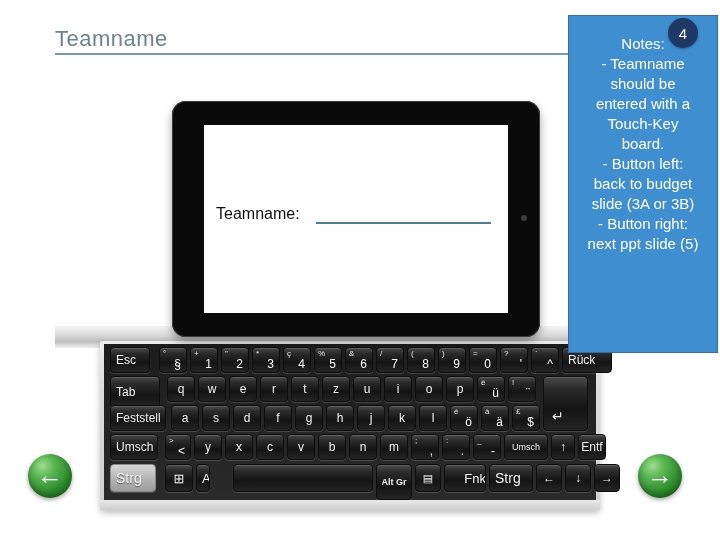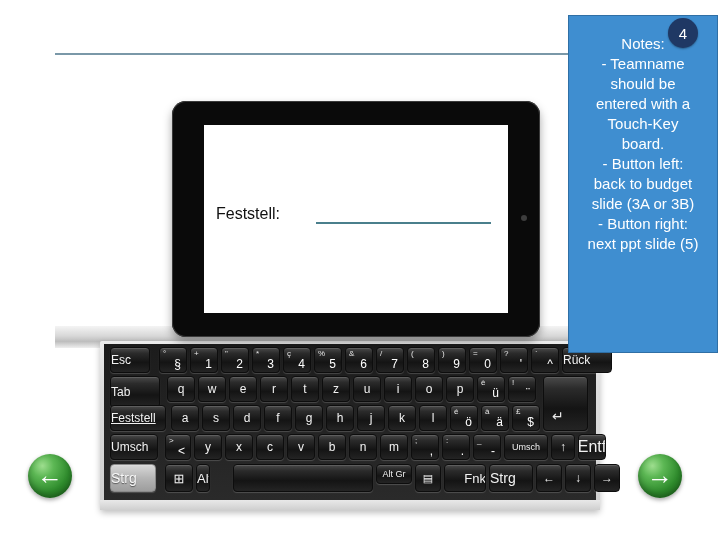--- a/index.html
+++ b/index.html
@@ -106,21 +106,21 @@
     box-shadow:0 1px 1px rgba(255,255,255,.18), inset 0 1px 0 rgba(255,255,255,.12);
     overflow:hidden;
     user-select:none;
   }
   .key.light{
     background:linear-gradient(180deg,#d8d8d8 0%,#b5b5b5 50%,#9d9d9d 100%);
     color:#f8f8f8;
     text-shadow:0 1px 1px rgba(0,0,0,.5);
     border:1px solid #8a8a8a;
   }
-  .key.lbl-left{justify-content:flex-start;}
+  .key.lbl-left{justify-content:flex-start;padding-left:5px;}
   .key .main{font-size:12px;}
   .key .dual{
     position:relative;width:100%;height:100%;
   }
   .key .dual .top{
     position:absolute;left:3px;top:1px;font-size:8px;color:#e6e6e6;line-height:9px;
   }
   .key .dual .bot{
     position:absolute;right:5px;bottom:1px;font-size:12px;color:#ffffff;line-height:13px;
   }
@@ -138,30 +138,31 @@
   }
   .navbtn .arrow{font-size:26px;color:#ffffff;line-height:1;margin-top:-2px;}
   .navbtn.left{left:28px;top:454px;}
   .navbtn.right{left:638px;top:454px;}
 </style>
 </head>
 <body>
 
 <div id="slide">
 
+  <div class="page-title">Teamname</div>
   <div class="title-rule"></div>
 
   <div class="base-shadow"></div>
   <div class="kb-body"></div>
   <div class="kb-inner"></div>
 
   <div class="tablet"></div>
   <div class="tablet-screen"></div>
   <div class="tablet-cam"></div>
-  <div class="screen-label">Feststell:</div>
+  <div class="screen-label">Teamname:</div>
   <div class="screen-blank"></div>
 
   <div id="keys-layer">
       <div class="key lbl-left" style="left: 110px; top: 347px; width: 40px; height: 26px;">
         <span class="main" style="font-size: 12px;">Esc</span>
       </div>
       <div class="key" style="left: 159px; top: 347px; width: 28px; height: 26px;">
         <span class="dual">
           <span class="top">°</span>
           <span class="bot">§</span>
@@ -280,21 +281,21 @@
           <span class="top">è</span>
           <span class="bot">ü</span>
         </span>
       </div>
       <div class="key" style="left: 508px; top: 376px; width: 28px; height: 26px;">
         <span class="dual">
           <span class="top">!</span>
           <span class="bot">¨</span>
         </span>
       </div>
-      <div class="key lbl-left" style="left: 110px; top: 405px; width: 56px; height: 26px; text-decoration: underline;">
+      <div class="key lbl-left" style="left: 110px; top: 405px; width: 56px; height: 26px;">
         <span class="main" style="font-size: 12px;">Feststell</span>
       </div>
       <div class="key" style="left: 171px; top: 405px; width: 28px; height: 26px;">
         <span class="main">a</span>
       </div>
       <div class="key" style="left: 202px; top: 405px; width: 28px; height: 26px;">
         <span class="main">s</span>
       </div>
       <div class="key" style="left: 233px; top: 405px; width: 28px; height: 26px;">
         <span class="main">d</span>
@@ -386,35 +387,35 @@
           <span class="bot">-</span>
         </span>
       </div>
       <div class="key" style="left: 504px; top: 434px; width: 44px; height: 26px;">
         <span class="main" style="font-size: 9px;">Umsch</span>
       </div>
       <div class="key" style="left: 551px; top: 434px; width: 24px; height: 26px;">
         <span class="main" style="font-size: 12px;">↑</span>
       </div>
       <div class="key" style="left: 578px; top: 434px; width: 28px; height: 26px;">
-        <span class="main" style="font-size: 16px;">Entf</span>
+        <span class="main" style="font-size: 12px;">Entf</span>
       </div>
       <div class="key light lbl-left" style="left: 110px; top: 464px; width: 46px; height: 28px;">
         <span class="main" style="font-size: 14px;">Strg</span>
       </div>
       <div class="key" style="left: 165px; top: 464px; width: 28px; height: 28px;">
         <span class="main" style="font-size: 13px;">⊞</span>
       </div>
       <div class="key lbl-left" style="left: 196px; top: 464px; width: 14px; height: 28px;">
         <span class="main" style="font-size: 13px;">Alt</span>
       </div>
       <div class="key" style="left: 233px; top: 464px; width: 140px; height: 28px;">
         <span class="main"></span>
       </div>
-      <div class="key" style="left: 376px; top: 464px; width: 36px; height: 20px;">
+      <div class="key" style="left: 376px; top: 464px; width: 36px; height: 36px; font-weight: bold;">
         <span class="main" style="font-size: 9px;">Alt Gr</span>
       </div>
       <div class="key" style="left: 415px; top: 464px; width: 26px; height: 28px;">
         <span class="main" style="font-size: 11px;">▤</span>
       </div>
       <div class="key" style="left: 444px; top: 464px; width: 42px; height: 28px; padding-left: 24px;">
         <span class="main" style="font-size: 13px;">Fnkt</span>
       </div>
       <div class="key lbl-left" style="left: 489px; top: 464px; width: 44px; height: 28px;">
         <span class="main" style="font-size: 14px;">Strg</span>

